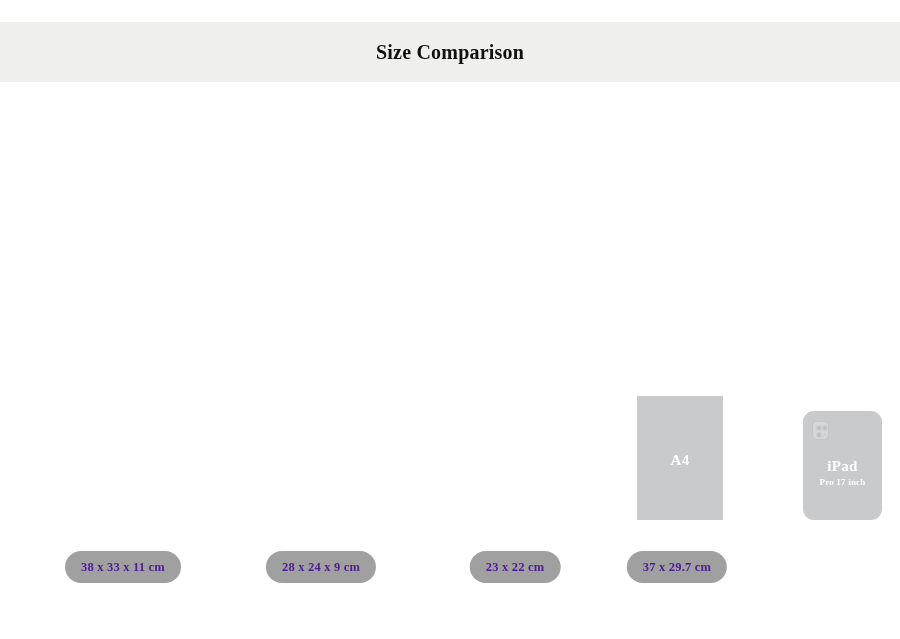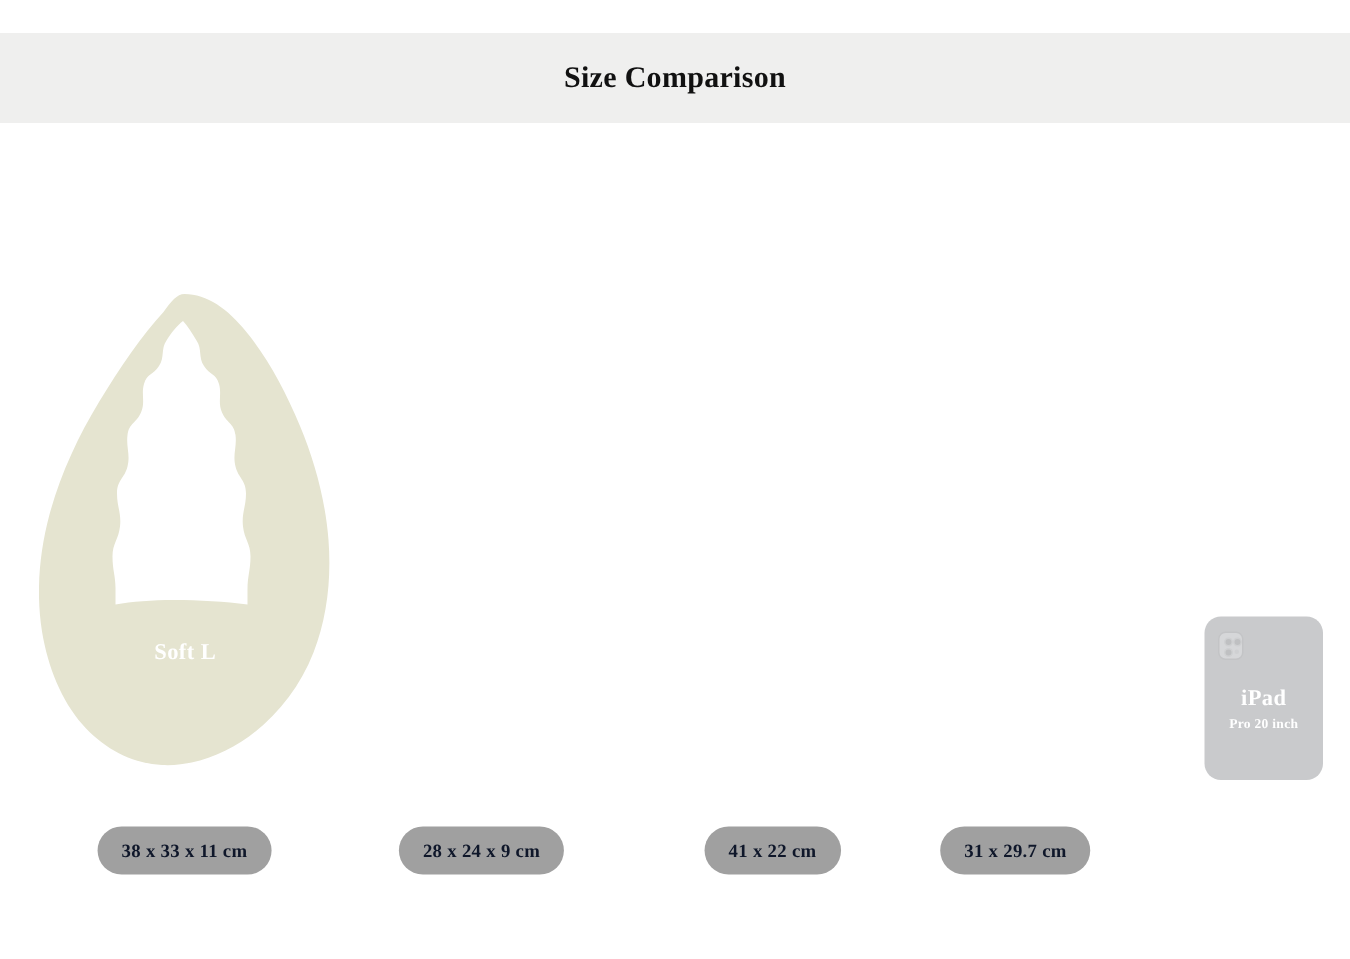--- a/index.html
+++ b/index.html
@@ -135,21 +135,21 @@
     border-radius: 50%;
     background: #cfd0d2;
   }
 
   
   .pill {
     position: absolute;
     bottom: 56px;
     transform: translateX(-50%);
     background: #a0a0a0;
-    color: #0f172a;
+    color: #4c1d95;
     border-radius: 999px;
     height: 29px;
     padding: 16px 16px;
     display: flex;
     align-items: center;
     justify-content: center;
     font-family: "Liberation Serif", "DejaVu Serif", serif;
     font-weight: bold;
     font-size: 12.5px;
     white-space: nowrap;
@@ -160,101 +160,57 @@
 <body>
 
 <div id="app">
 
   <div class="header-band">
     <div class="header-title">Size Comparison</div>
   </div>
 
   <div class="compare-strip">
 
-    <div class="item" style="left: 26px; width: 195px;">
-      <div class="shape">
-        <svg width="195" height="330" viewBox="0 0 195 330" aria-hidden="true">
-          <path fill="#e5e4d0" fill-rule="evenodd" d="
-            M97 6
-            C 112 6, 126 16, 138 31
-            C 152 48, 164 70, 174 94
-            C 184 118, 191 144, 193 170
-            C 195 196, 192 222, 183 245
-            C 174 268, 159 287, 140 301
-            C 122 314, 101 321, 82 320
-            C 62 319, 43 309, 29 293
-            C 15 277, 6 255, 2 231
-            C -2 206, 0 179, 7 153
-            C 14 127, 26 101, 40 78
-            C 54 55, 69 33, 83 18
-            C 88 11, 92 6, 97 6
-            Z
-            M96 24
-            C 92 27, 88 32, 85 37
-            C 81 43, 84 48, 80 54
-            C 76 60, 72 59, 70 66
-            C 68 73, 71 78, 68 85
-            C 65 92, 60 92, 59 100
-            C 58 108, 61 113, 59 121
-            C 57 129, 52 130, 52 139
-            C 52 148, 55 152, 54 161
-            C 53 170, 49 172, 49 181
-            C 49 190, 51 194, 51 202
-            L 51 213
-            C 62 211, 75 210, 90 210
-            C 107 210, 124 211, 139 213
-            L 139 203
-            C 139 194, 141 190, 141 181
-            C 141 172, 137 170, 136 161
-            C 135 152, 138 148, 138 139
-            C 138 130, 133 129, 131 121
-            C 129 113, 132 108, 131 100
-            C 130 92, 125 92, 122 85
-            C 119 78, 122 73, 120 66
-            C 118 59, 114 60, 110 54
-            C 106 48, 109 43, 105 37
-            C 102 32, 99 27, 96 24
-            Z
-          "></path>
-        </svg>
-        <div class="obj-label bag-label-l">
-          <div class="obj-title">Soft L</div>
+
+
+
+    <div class="item" style="left: 637px; width: 86px;">
+      <div class="shape rect sharp" style="width:86px; height:124px;">
+        <div class="obj-label a4-label">
+          <div class="obj-title">A4</div>
         </div>
       </div>
     </div>
-
-
-
 
     <div class="item" style="left: 777px; width: 79px; margin-left: 26px;">
       <div class="shape rect rounded-md" style="width:79px; height:109px;">
         <div class="ipad-cam">
           <span class="lens a"></span>
           <span class="lens b"></span>
           <span class="lens c"></span>
           <span class="flash"></span>
         </div>
         <div class="obj-label ipad-label">
           <div class="obj-title">iPad</div>
-          <div class="obj-sub">Pro 20 inch</div>
+          <div class="obj-sub">Pro 17 inch</div>
         </div>
       </div>
     </div>
 
     <div class="pill" style="left: 123px;">
       <span>38 x 33 x 11 cm</span>
     </div>
 
     <div class="pill" style="left: 321px; justify-content: flex-end;">
       <span>28 x 24 x 9 cm</span>
     </div>
 
     <div class="pill" style="left: 515px;">
-      <span>41 x 22 cm</span>
+      <span>23 x 22 cm</span>
     </div>
 
     <div class="pill" style="left: 677px;">
-      <span>31 x 29.7 cm</span>
+      <span>37 x 29.7 cm</span>
     </div>
 
 
   </div>
 </div>
 
 </body></html>

